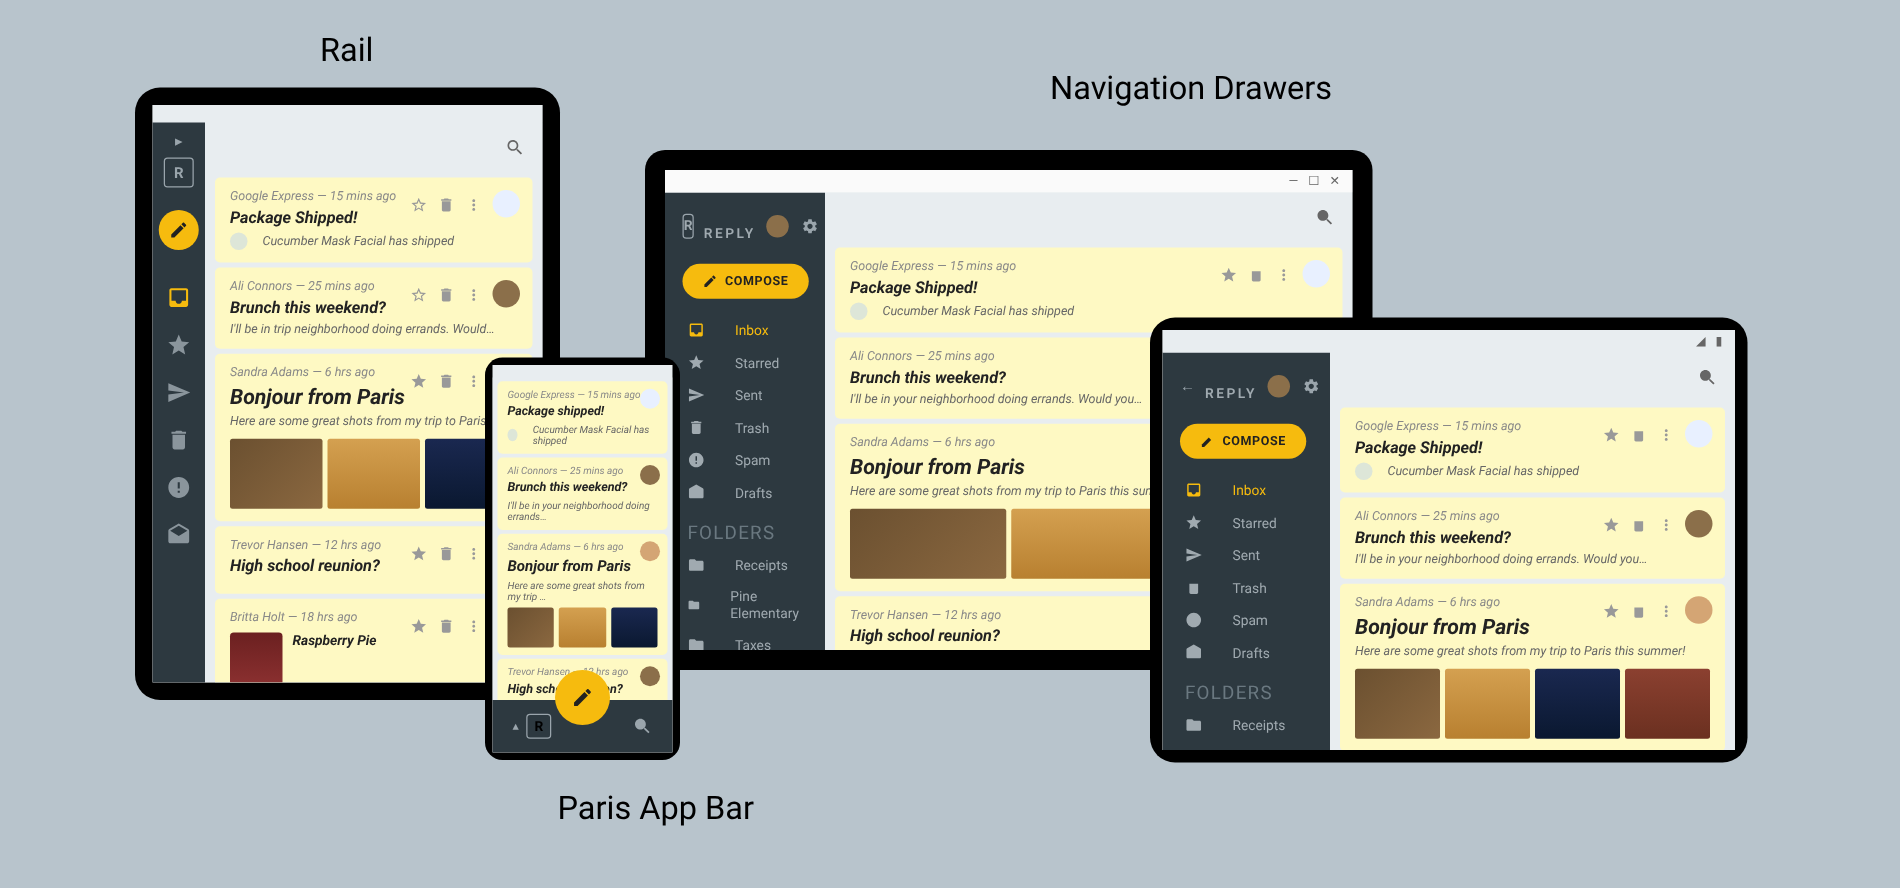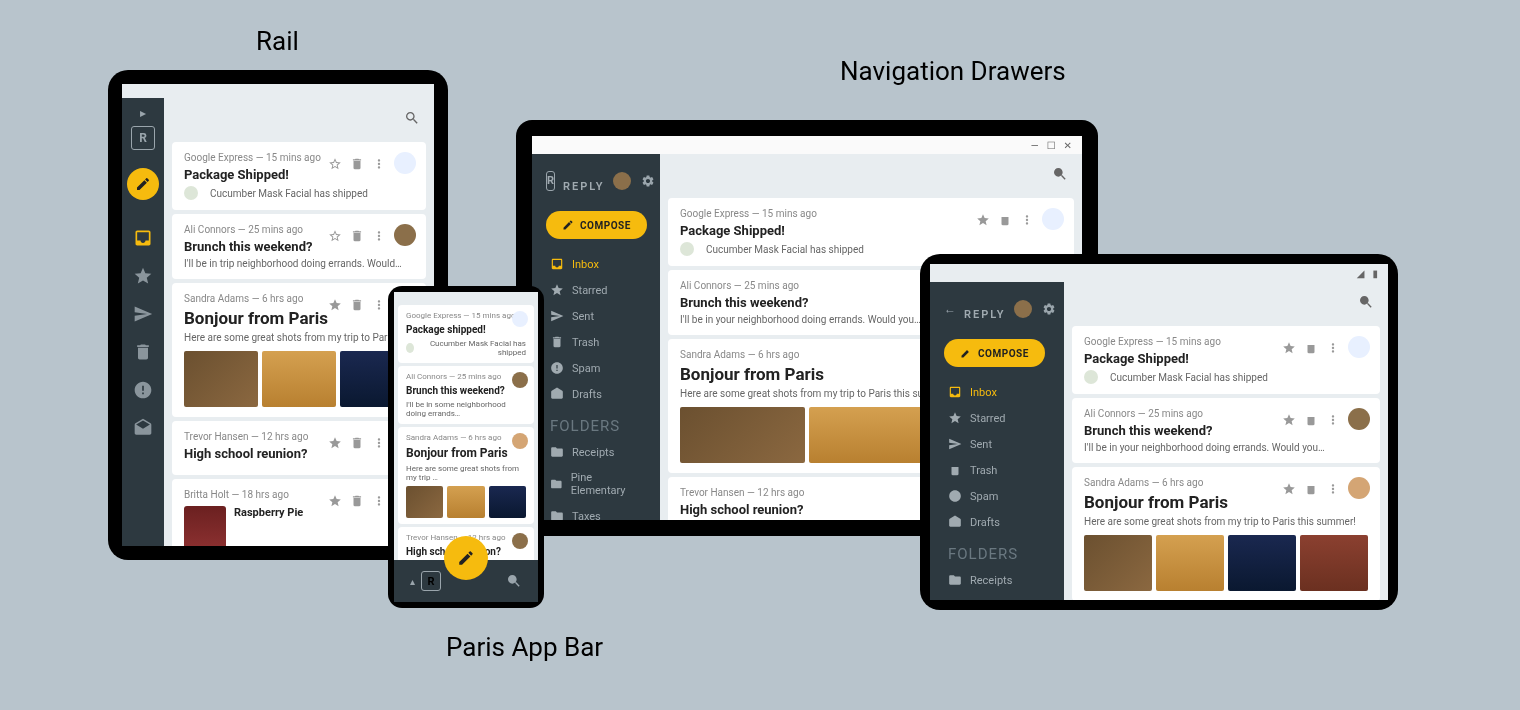--- a/index.html
+++ b/index.html
@@ -7,46 +7,46 @@
 .label { position: absolute; font-size: 26px; color: #000; font-weight: 400; }
 .frame { position: absolute; background: #000; border-radius: 20px; overflow: hidden; }
 .screen { position: absolute; background: #e8edf0; overflow: hidden; }
 .rail { width: 42px; height: 100%; background: #2d3940; float: left; display: flex; flex-direction: column; align-items: center; padding-top: 8px; }
 .rail-logo { width: 24px; height: 24px; border: 1.5px solid #9aa5ac; border-radius: 3px; display: flex; align-items: center; justify-content: center; color: #9aa5ac; font-size: 12px; font-weight: bold; margin-bottom: 18px; }
 .fab-yellow { width: 32px; height: 32px; border-radius: 50%; background: #f6bb0e; display: flex; align-items: center; justify-content: center; margin-bottom: 28px; }
 .rail-icon { width: 20px; height: 20px; color: #8a959c; margin-bottom: 18px; display: flex; align-items: center; justify-content: center; }
 .rail-icon.active { color: #f6bb0e; }
 .content-area { background: #e8edf0; overflow-y: hidden; position: relative; }
 .search-bar { height: 40px; display: flex; align-items: center; justify-content: flex-end; padding: 0 14px; }
-.card { background: #ffffff; border-radius: 4px; margin: 4px 8px; padding: 10px 12px; position: relative; }
+.card { background: #fef9c3; border-radius: 4px; margin: 4px 8px; padding: 10px 12px; position: relative; font-style: italic; }
 .card-meta { font-size: 10px; color: #888; margin-bottom: 4px; }
 .card-title { font-size: 13px; font-weight: 700; color: #222; margin-bottom: 4px; }
 .card-title-lg { font-size: 17px; font-weight: 700; color: #222; margin-bottom: 4px; }
 .card-snippet { font-size: 10px; color: #666; }
 .card-icons { position: absolute; top: 10px; right: 10px; display: flex; gap: 8px; align-items: center; }
 .card-icons .ic { width: 14px; height: 14px; color: #999; }
 .avatar { width: 22px; height: 22px; border-radius: 50%; background: #ccc; }
 .avatar-sm { width: 14px; height: 14px; border-radius: 50%; background: #ccc; margin-right: 6px; display: inline-block; vertical-align: middle; }
 .img-row { display: flex; gap: 4px; margin-top: 8px; }
 .thumb { flex: 1; height: 56px; border-radius: 2px; }
 .drawer { background: #2d3940; color: #a0aab0; font-size: 11px; padding: 10px 0; }
 .drawer-header { display: flex; align-items: center; padding: 4px 14px 12px; gap: 8px; }
 .drawer-logo { width: 20px; height: 20px; border: 1.5px solid #9aa5ac; border-radius: 3px; display: flex; align-items: center; justify-content: center; font-size: 11px; font-weight: bold; }
 .drawer-brand { font-size: 11px; letter-spacing: 2px; font-weight: 600; margin-top: 12px; }
 .drawer-header-right { margin-left: auto; display: flex; gap: 10px; align-items: center; }
 .compose-btn { background: #f6bb0e; color: #222; font-weight: 700; font-size: 10px; border-radius: 24px; padding: 8px 16px; margin: 6px 14px 12px; display: inline-flex; align-items: center; gap: 6px; letter-spacing: 0.5px; }
-.drawer-item { display: flex; align-items: center; gap: 8px; padding: 6px 18px; font-size: 11px; }
+.drawer-item { display: flex; align-items: center; gap: 24px; padding: 6px 18px; font-size: 11px; }
 .drawer-item.active { color: #f6bb0e; }
 .drawer-section { font-size: 15px; letter-spacing: 1px; padding: 10px 18px 4px; color: #6a7880; }
 .bottom-bar { position: absolute; bottom: 0; left: 0; right: 0; height: 42px; background: #2d3940; display: flex; align-items: center; padding: 0 16px; }
 .bottom-fab { position: absolute; bottom: 22px; left: 50%; transform: translateX(-50%); width: 44px; height: 44px; border-radius: 50%; background: #f6bb0e; display: flex; align-items: center; justify-content: center; }
 .ic svg { width: 100%; height: 100%; }
 .win-controls { background: #fafafa; height: 18px; display: flex; justify-content: flex-end; align-items: center; padding: 0 10px; gap: 8px; font-size: 10px; color: #666; }
 .tablet-topbar { height: 14px; background: #e8edf0; }
-.row-with-avatar { display: flex; align-items: center; gap: 6px; text-align: right; }
+.row-with-avatar { display: flex; align-items: center; gap: 6px; }
 </style>
 </head>
 <body>
 
 <div class="label" style="left:256px; top:26px;">Rail</div>
 <div class="label" style="left:840px; top:56px;">Navigation Drawers</div>
 <div class="label" style="left:446px; top:632px;">Paris App Bar</div>
 
 <div class="frame" style="left:108px; top:70px; width:340px; height:490px;">
   <div class="screen" style="left:14px; top:14px; right:14px; bottom:14px;">
@@ -346,21 +346,21 @@
             <span class="avatar-sm" style="width:10px;height:10px;background:#dde6d8;"></span>
             <span class="card-snippet" style="font-size:8px;">Cucumber Mask Facial has shipped</span>
           </div>
         <div class="card-icons" style="top:6px;right:6px;">
             <div class="avatar" style="width:16px;height:16px;background:#e8f0ff;"></div>
           </div>
       </div>
       <div class="card" style="padding:6px 8px; margin:3px 4px;">
         <div class="card-meta" style="font-size:8px;">Ali Connors — 25 mins ago</div>
         <div class="card-title" style="font-size:10px;">Brunch this weekend?</div>
-        <div class="card-snippet" style="font-size:8px;">I'll be in some neighborhood doing errands…</div>
+        <div class="card-snippet" style="font-size:8px;">I'll be in your neighborhood doing errands…</div>
         <div class="card-icons" style="top:6px;right:6px;">
             <div class="avatar" style="width:16px;height:16px;background:#8b6f4a;"></div>
           </div>
       </div>
       <div class="card" style="padding:6px 8px; margin:3px 4px;">
         <div class="card-meta" style="font-size:8px;">Sandra Adams — 6 hrs ago</div>
         <div class="card-title" style="font-size:12px;">Bonjour from Paris</div>
         <div class="card-snippet" style="font-size:8px;">Here are some great shots from my trip …</div>
         <div class="card-icons" style="top:6px;right:6px;">
             <div class="avatar" style="width:16px;height:16px;background:#d4a574;"></div>

